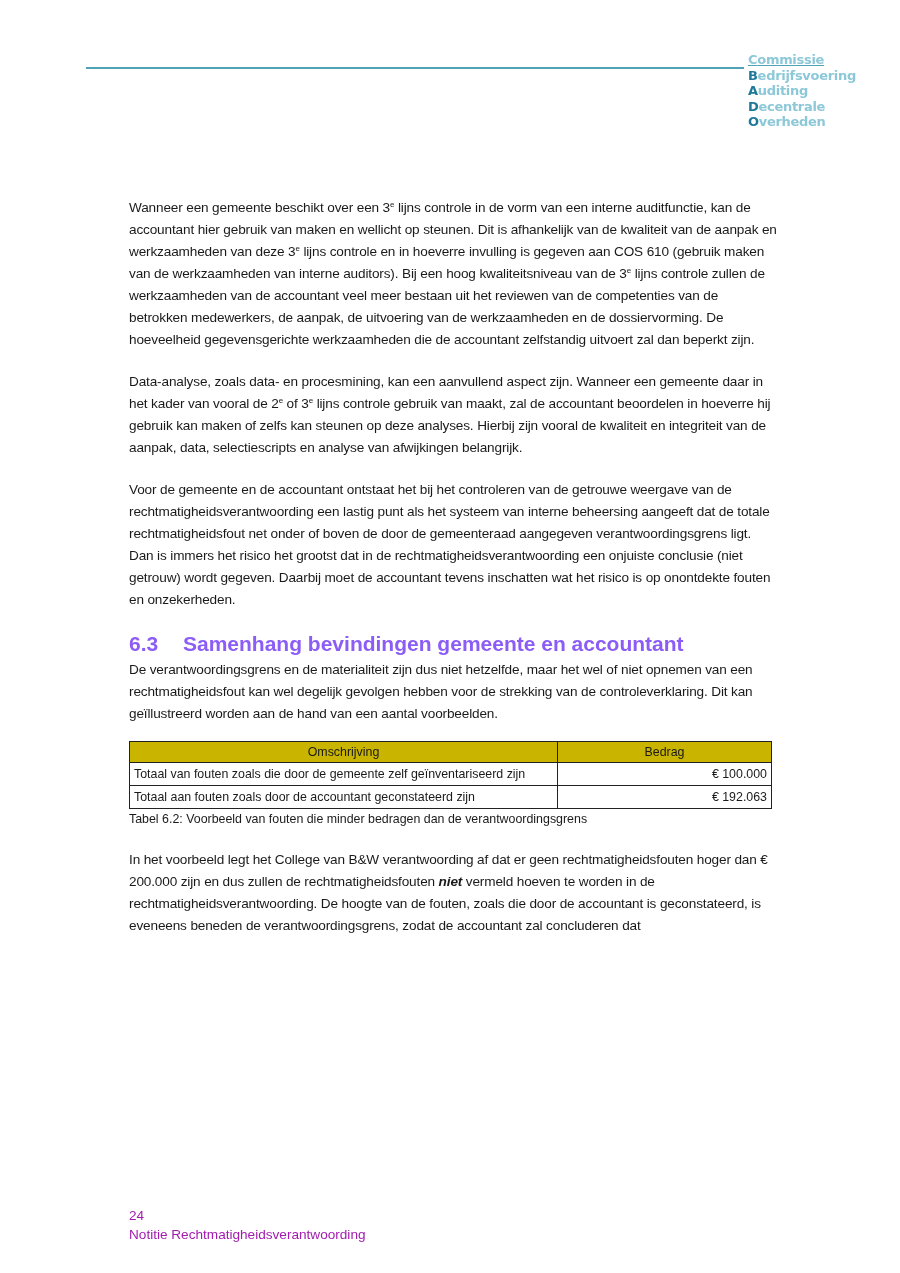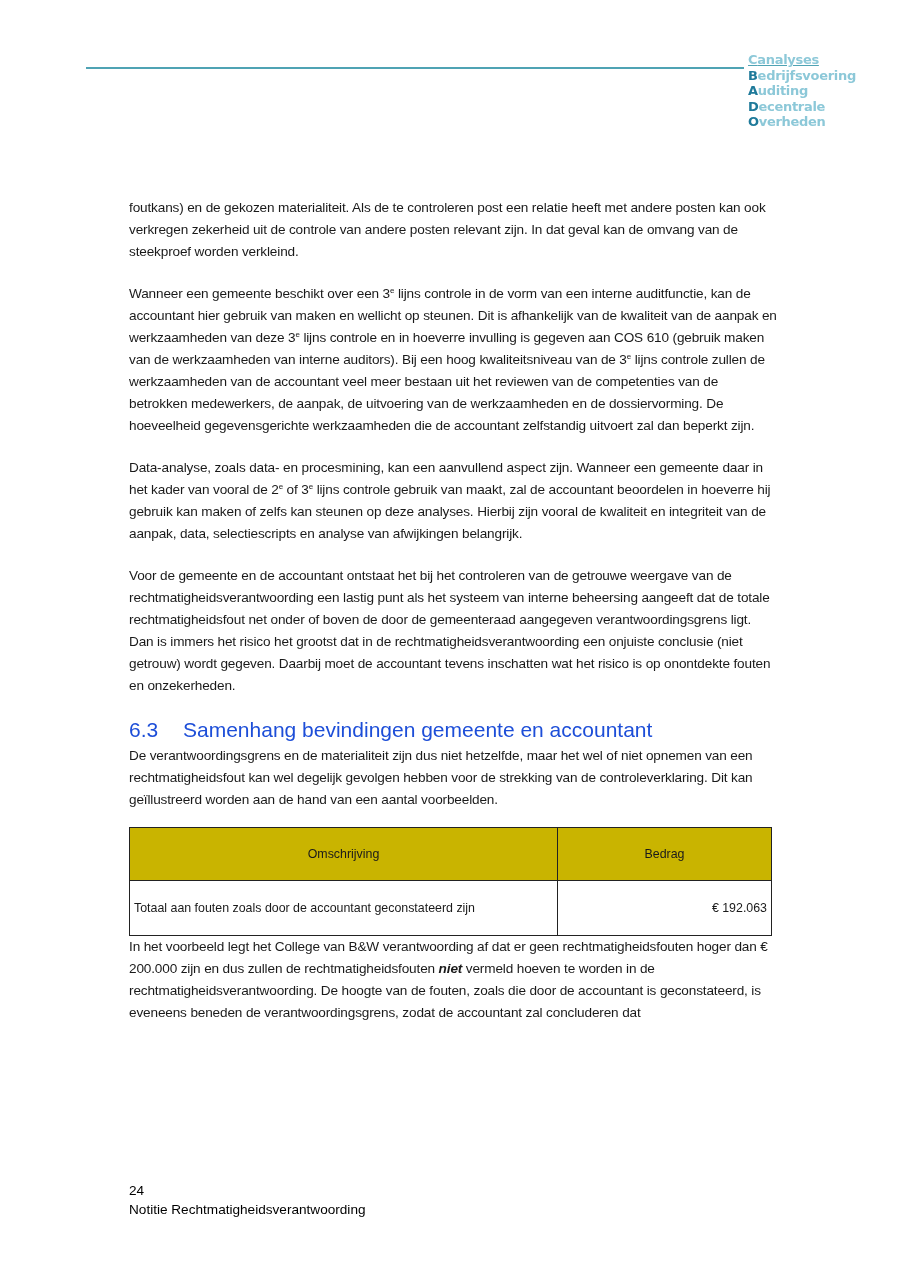--- a/index.html
+++ b/index.html
@@ -7,44 +7,43 @@
          font-family: "Liberation Sans", sans-serif; color: #1a1a1a; }
   .header-line { position: absolute; left: 86px; top: 67px; width: 658px; height: 2px; background: #4fa3b4; }
   .logo { position: absolute; left: 748px; top: 52px; font-family: "DejaVu Sans", sans-serif; font-weight: bold;
           font-size: 13px; line-height: 15.5px; color: #8cc8d8; letter-spacing: -0.3px; }
   .logo .row { white-space: nowrap; }
   .logo .cap { color: #1f7a9a; }
   .logo .first { text-decoration: underline; text-decoration-color: #4fa3b4; }
   .content { position: absolute; left: 129px; top: 197px; width: 650px; }
   p { margin: 0 0 20px 0; font-size: 13.6px; line-height: 22px; letter-spacing: -0.15px; }
   sup { font-size: 8px; line-height: 0; vertical-align: 5px; }
-  h2 { margin: 8px 0 2px 0; font-weight: normal; font-size: 21px; line-height: 26px; color: #1d4ed8; }
+  h2 { margin: 8px 0 2px 0; font-weight: bold; font-size: 21px; line-height: 26px; color: #8b5cf6; }
   h2 .num { display: inline-block; width: 54px; }
   table { border-collapse: collapse; width: 643px; margin-top: 16px; font-size: 12.4px; }
-  th, td { border: 1px solid #222; padding: 16px 4px; height: 22px; }
+  th, td { border: 1px solid #222; padding: 0 4px; height: 22px; }
   th { background: #c9b400; font-weight: normal; text-align: center; height: 20px; }
   td.amt { text-align: right; width: 205px; }
   .caption { font-size: 12.4px; margin-top: 2px; margin-bottom: 22px; line-height: 16px; }
-  .footer { position: absolute; left: 129px; top: 1181px; color: #000000; font-size: 13.6px; line-height: 19px; }
+  .footer { position: absolute; left: 129px; top: 1206px; color: #a21caf; font-size: 13.6px; line-height: 19px; }
 </style>
 </head>
 <body>
 
 <div class="header-line"></div>
 
 <div class="logo">
-  <div class="row first"><span class="cap" style="color:#8cc8d8">C</span><span>analyses</span></div>
+  <div class="row first"><span class="cap" style="color:#8cc8d8">C</span><span>ommissie</span></div>
   <div class="row"><span class="cap">B</span><span>edrijfsvoering</span></div>
   <div class="row"><span class="cap">A</span><span>uditing</span></div>
   <div class="row"><span class="cap">D</span><span>ecentrale</span></div>
   <div class="row"><span class="cap">O</span><span>verheden</span></div>
 </div>
 
 <div class="content">
-  <p>foutkans) en de gekozen materialiteit. Als de te controleren post een relatie heeft met andere posten kan ook verkregen zekerheid uit de controle van andere posten relevant zijn. In dat geval kan de omvang van de steekproef worden verkleind.</p>
 
   <p><span>Wanneer een gemeente beschikt over een 3</span><sup>e</sup><span> lijns controle in de vorm van een interne auditfunctie, kan de accountant hier gebruik van maken en wellicht op steunen. Dit is afhankelijk van de kwaliteit van de aanpak en werkzaamheden van deze 3</span><sup>e</sup><span> lijns controle en in hoeverre invulling is gegeven aan COS 610 (gebruik maken van de werkzaamheden van interne auditors). Bij een hoog kwaliteitsniveau van de 3</span><sup>e</sup><span> lijns controle zullen de werkzaamheden van de accountant veel meer bestaan uit het reviewen van de competenties van de betrokken medewerkers, de aanpak, de uitvoering van de werkzaamheden en de dossiervorming. De hoeveelheid gegevensgerichte werkzaamheden die de accountant zelfstandig uitvoert zal dan beperkt zijn.</span></p>
 
   <p><span>Data-analyse, zoals data- en procesmining, kan een aanvullend aspect zijn. Wanneer een gemeente daar in het kader van vooral de 2</span><sup>e</sup><span> of 3</span><sup>e</sup><span> lijns controle gebruik van maakt, zal de accountant beoordelen in hoeverre hij gebruik kan maken of zelfs kan steunen op deze analyses. Hierbij zijn vooral de kwaliteit en integriteit van de aanpak, data, selectiescripts en analyse van afwijkingen belangrijk.</span></p>
 
   <p>Voor de gemeente en de accountant ontstaat het bij het controleren van de getrouwe weergave van de rechtmatigheidsverantwoording een lastig punt als het systeem van interne beheersing aangeeft dat de totale rechtmatigheidsfout net onder of boven de door de gemeenteraad aangegeven verantwoordingsgrens ligt. Dan is immers het risico het grootst dat in de rechtmatigheidsverantwoording een onjuiste conclusie (niet getrouw) wordt gegeven. Daarbij moet de accountant tevens inschatten wat het risico is op onontdekte fouten en onzekerheden.</p>
 
 
   <h2><span class="num">6.3</span><span>Samenhang bevindingen gemeente en accountant</span></h2>
 
@@ -52,25 +51,30 @@
 
   <table>
     <thead>
       <tr>
         <th>Omschrijving</th>
         <th>Bedrag</th>
       </tr>
     </thead>
     <tbody>
       <tr>
+        <td>Totaal van fouten zoals die door de gemeente zelf geïnventariseerd zijn</td>
+        <td class="amt">€ 100.000</td>
+      </tr>
+      <tr>
         <td>Totaal aan fouten zoals door de accountant geconstateerd zijn</td>
         <td class="amt">€ 192.063</td>
       </tr>
     </tbody>
   </table>
+  <div class="caption">Tabel 6.2: Voorbeeld van fouten die minder bedragen dan de verantwoordingsgrens</div>
 
   <p><span>In het voorbeeld legt het College van B&amp;W verantwoording af dat er geen rechtmatigheidsfouten hoger dan € 200.000 zijn en dus zullen de rechtmatigheidsfouten </span><b><i>niet</i></b><span> vermeld hoeven te worden in de rechtmatigheidsverantwoording. De hoogte van de fouten, zoals die door de accountant is geconstateerd, is eveneens beneden de verantwoordingsgrens, zodat de accountant zal concluderen dat</span></p>
 </div>
 
 <div class="footer">
   <div>24</div>
   <div>Notitie Rechtmatigheidsverantwoording</div>
 </div>
 
 </body></html>

